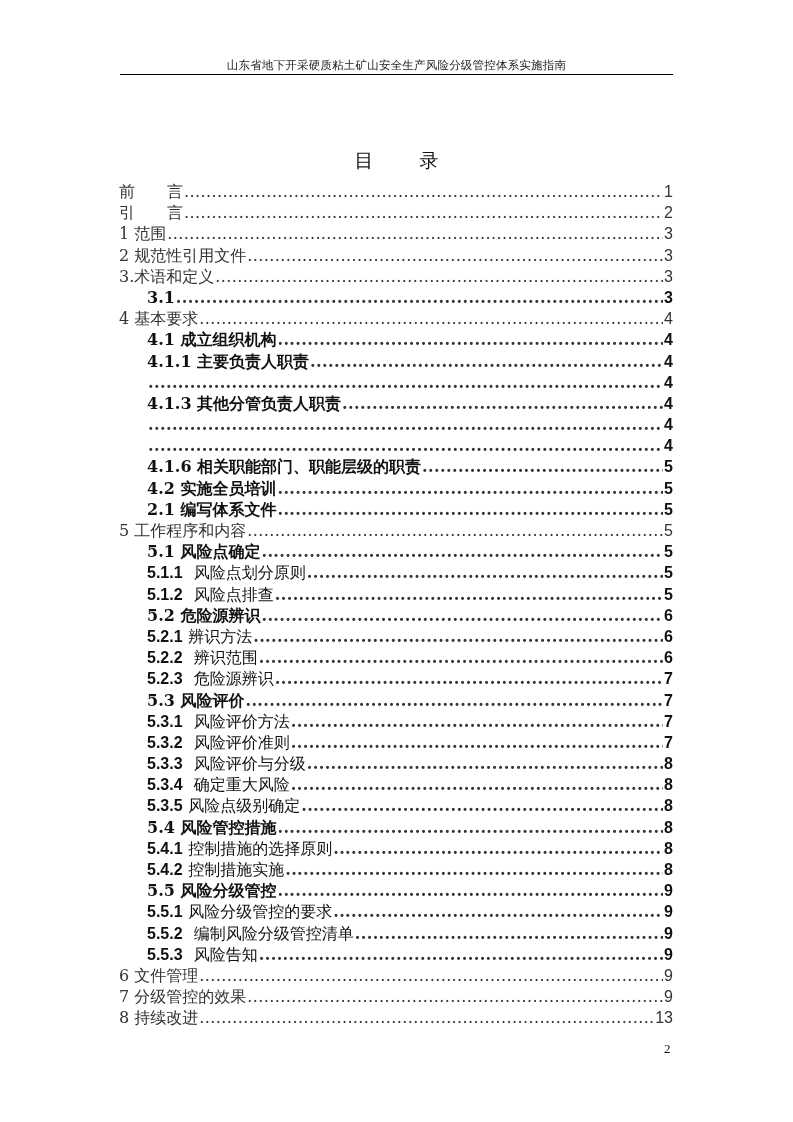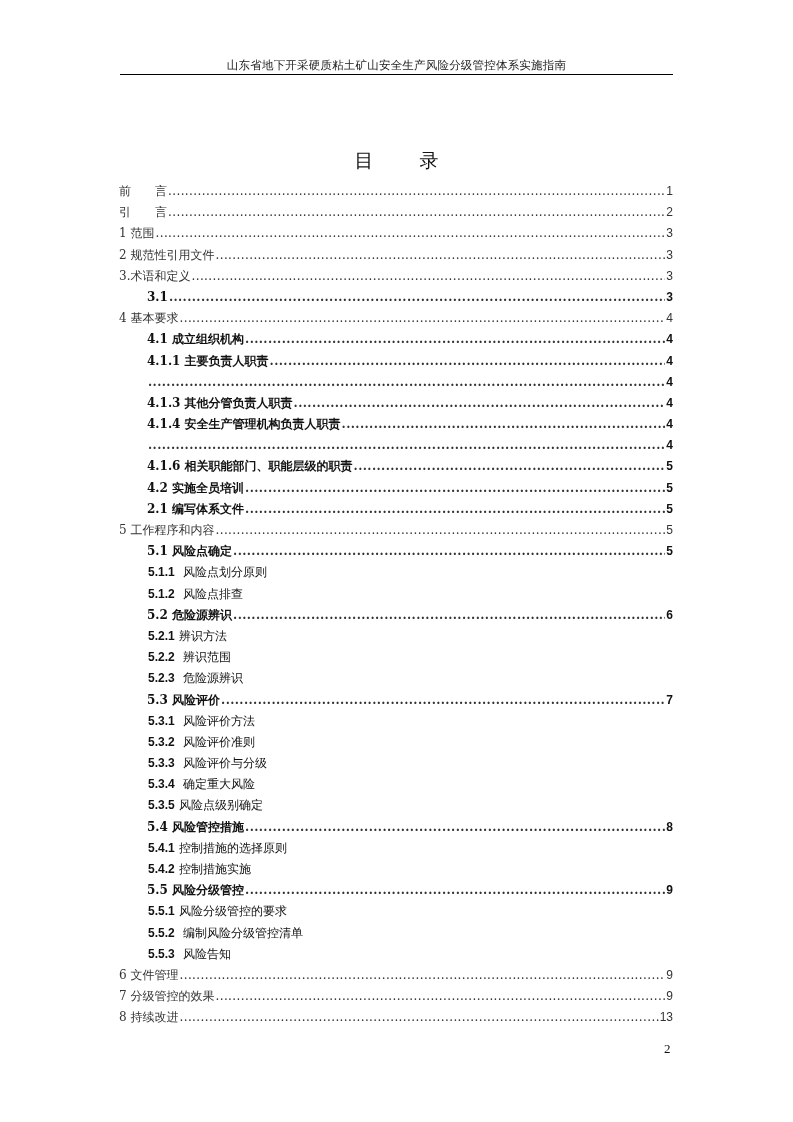--- a/index.html
+++ b/index.html
@@ -7,31 +7,31 @@
          font-family: "DejaVu Serif", "Liberation Serif", serif; color: #111; }
   .header { position: absolute; left: 120px; top: 58px; width: 553px; text-align: center;
             font-size: 11.5px; color: #222; letter-spacing: 0.2px; }
   .header-rule { position: absolute; left: 120px; top: 74px; width: 553px; height: 0;
                  border-top: 1.2px solid #000; }
   .toc-title { position: absolute; left: 0; width: 793px; top: 148px; text-align: center;
                font-family: "DejaVu Sans", "Liberation Sans", sans-serif; font-size: 19px;
                letter-spacing: 20px; padding-left: 20px; box-sizing: border-box; }
   .toc { position: absolute; left: 119px; top: 181px; width: 554px; }
   .row { display: flex; align-items: baseline; height: 21.2px; line-height: 21.2px;
-         font-size: 12px; white-space: nowrap; overflow: hidden; }
+         font-size: 16px; white-space: nowrap; overflow: hidden; }
   .row .label { flex: 0 0 auto; }
   .row .dots { flex: 1 1 auto; overflow: hidden; margin: 0 1px; color: #333; }
   .row .dots::after { content: "......................................................................................................................................................................................................................................................................"; letter-spacing: 0.4px; }
   .row .page { flex: 0 0 auto; font-family: "Liberation Sans", sans-serif; }
   .lvl1 { padding-left: 0; color: #333; }
   .lvl1 .label { font-family: "DejaVu Serif", "Liberation Serif", serif; }
   .lvl2 { padding-left: 28px; }
   .lvl2 .label, .lvl2 .page { font-weight: bold; }
   .lvl2 .dots { font-weight: bold; }
-  .lvl3 { padding-left: 28px; flex-direction: column; }
+  .lvl3 { padding-left: 28px; }
   .lvl3 .label, .lvl3 .page, .lvl3 .dots { font-weight: bold; }
   .lvl3 .num { font-family: "Liberation Sans", sans-serif; font-weight: bold; }
   .lvl3 .txt { font-family: "DejaVu Sans", sans-serif; font-weight: normal; }
   .page-number { position: absolute; left: 664px; top: 1041px; font-size: 13px;
                  font-family: "Liberation Serif", serif; }
 </style>
 </head>
 <body>
 
 <div class="header">山东省地下开采硬质粘土矿山安全生产风险分级管控体系实施指南</div>
@@ -88,21 +88,20 @@
   <div class="row lvl2">
       <span class="dots"></span>
       <span class="page">4</span>
     </div>
   <div class="row lvl2">
       <span class="label">4.1.3  其他分管负责人职责</span>
       <span class="dots"></span>
       <span class="page">4</span>
     </div>
   <div class="row lvl2">
-      <span class="label">4.1.4  安全生产管理机构负责人职责</span>
       <span class="dots"></span>
       <span class="page">4</span>
     </div>
   <div class="row lvl2">
       <span class="dots"></span>
       <span class="page">4</span>
     </div>
   <div class="row lvl2">
       <span class="label">4.1.6 相关职能部门、职能层级的职责</span>
       <span class="dots"></span>

